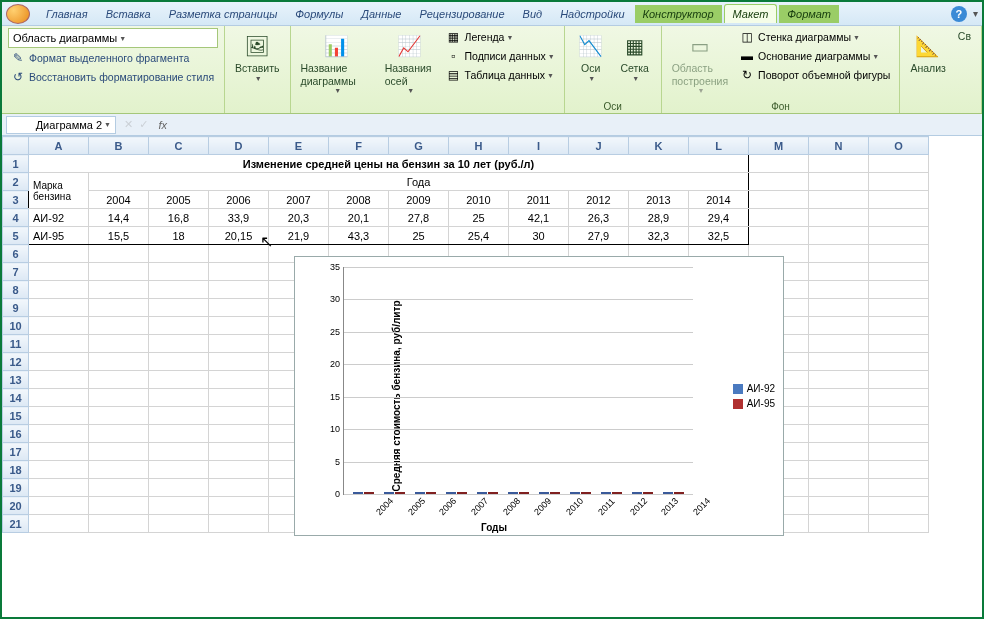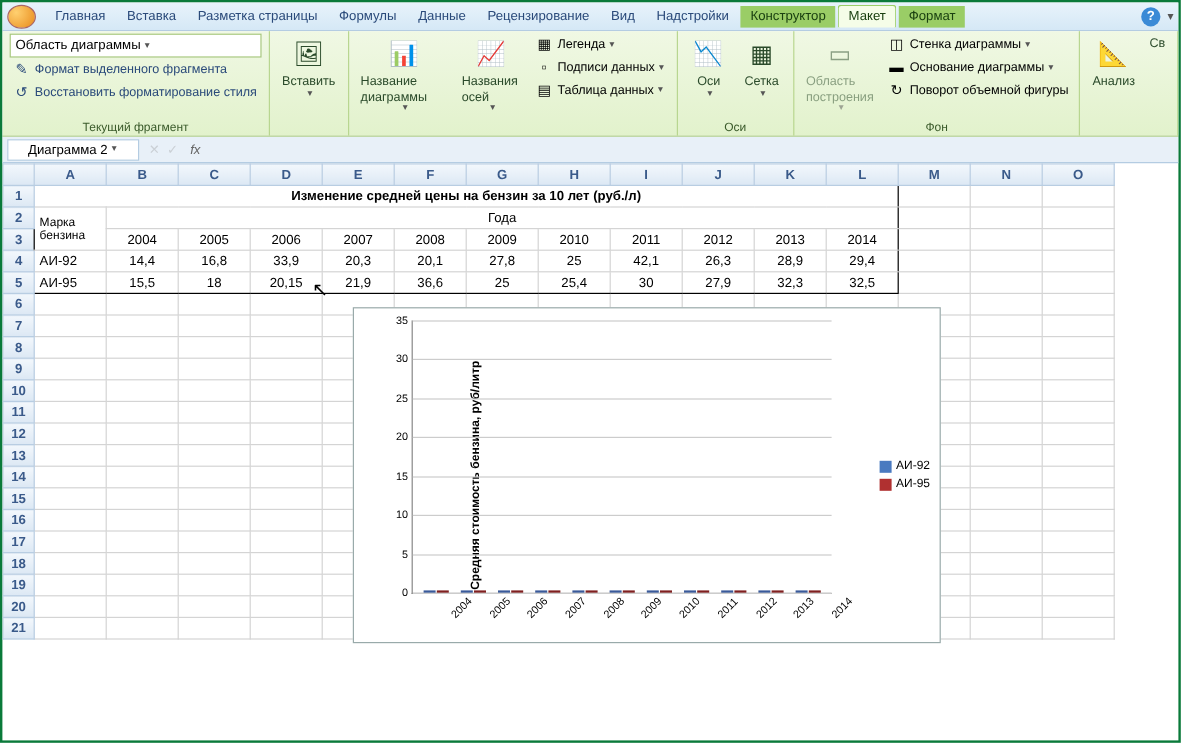--- a/index.html
+++ b/index.html
@@ -1,42 +1,42 @@
 <!DOCTYPE html>
 <html><head>
 <meta charset="utf-8">
 <style>
 * { box-sizing: border-box; margin: 0; padding: 0; font-family: "Segoe UI", Tahoma, sans-serif; }
 body { background: #fff; width: 984px; height: 619px; overflow: hidden; border: 2px solid #0a7a3a; }
 
 
 .tabs { display: flex; align-items: center; background: linear-gradient(#e8f3fb, #d5e8f6); height: 24px; padding: 0 4px; gap: 2px; font-size: 11px; border-bottom: 1px solid #b4cce2; }
 .office-btn { width: 24px; height: 20px; background: radial-gradient(circle at 30% 30%, #ffd070, #e88a1a); border-radius: 50%; border: 1px solid #a66; margin-right: 6px; }
-.tab { padding: 3px 8px; color: #2a4a7a; cursor: pointer; }
+.tab { padding: 3px 8px; color: #2a4a7a; cursor: pointer; font-style: italic; }
 .tab.context { background: #9acd66; color: #1a4010; }
 .tab.active { background: #f5fde8; border: 1px solid #9acd66; border-bottom: none; border-radius: 3px 3px 0 0; color: #1a4010; }
 .help-icon { margin-left: auto; width: 16px; height: 16px; background: #3a8ad6; border-radius: 50%; color: #fff; text-align: center; font-size: 11px; line-height: 16px; font-weight: bold; }
 
 
 .ribbon { display: flex; background: linear-gradient(#f0f8e4, #e2f2cc); height: 88px; border-bottom: 1px solid #a5c77a; }
 .ribbon-group { display: flex; flex-direction: column; border-right: 1px solid #b8d690; padding: 2px 6px 0; }
 .ribbon-group-content { display: flex; flex: 1; align-items: flex-start; gap: 4px; }
 .ribbon-group-label { font-size: 10px; text-align: center; color: #3a5a2a; padding: 1px 0; }
 .ribbon-btn { display: flex; flex-direction: column; align-items: center; justify-content: center; padding: 2px 4px; font-size: 10.5px; color: #2a4a2a; line-height: 1.2; cursor: pointer; }
 .ribbon-icon { width: 32px; height: 32px; display: flex; align-items: center; justify-content: center; font-size: 20px; }
 .ribbon-icon-sm { width: 16px; height: 16px; display: inline-flex; align-items: center; justify-content: center; font-size: 12px; margin-right: 3px; }
 .ribbon-small { display: flex; align-items: center; font-size: 10.5px; padding: 1px 3px; white-space: nowrap; cursor: pointer; }
 .dropdown-arrow { font-size: 7px; margin-left: 2px; color: #555; }
 .selection-panel { display: flex; flex-direction: column; gap: 1px; }
 .sel-combo { width: 210px; height: 20px; border: 1px solid #a5c77a; background: #fff; font-size: 11px; padding: 1px 4px; display: flex; align-items: center; justify-content: flex-start; }
 .sel-link { font-size: 10.5px; color: #2a4a7a; display: flex; align-items: center; padding: 1px 2px; }
 
 
 .formula-bar { display: flex; align-items: center; height: 22px; background: #e8f0f8; border-bottom: 1px solid #b4cce2; font-size: 11px; }
-.name-box { width: 110px; height: 18px; border: 1px solid #b4cce2; background: #fff; margin: 0 4px; padding: 1px 4px; display: flex; align-items: center; justify-content: center; }
+.name-box { width: 110px; height: 18px; border: 1px solid #b4cce2; background: #fff; margin: 0 4px; padding: 1px 4px; display: flex; align-items: center; justify-content: flex-end; }
 .fx-btn { padding: 0 6px; font-style: italic; color: #666; cursor: pointer; }
 .fx-label { font-style: italic; color: #888; margin-left: 10px; font-size: 11px; }
 .fb-icons { display: flex; gap: 6px; padding: 0 4px; color: #888; }
 
 
 .grid-area { position: relative; overflow: hidden; height: 483px; }
 table.sheet { border-collapse: collapse; table-layout: fixed; }
 .colhead, .rowhead, .corner { background: linear-gradient(#f2f7fc, #dce8f4); border: 1px solid #b8cde2; font-size: 11px; text-align: center; color: #3a5a8a; }
 .colhead { height: 18px; }
 .rowhead { width: 26px; height: 18px; }
@@ -87,21 +87,20 @@
         <div class="sel-link">
           <span class="ribbon-icon-sm">✎</span>
           <span>Формат выделенного фрагмента</span>
         </div>
         <div class="sel-link">
           <span class="ribbon-icon-sm">↺</span>
           <span>Восстановить форматирование стиля</span>
         </div>
       </div>
     </div>
-    <div class="ribbon-group-label">Текущий фрагмент</div>
   </div>
 
   <div class="ribbon-group">
     <div class="ribbon-group-content">
       <div class="ribbon-btn">
         <div class="ribbon-icon">🖼</div>
         <span>Вставить</span>
         <span class="dropdown-arrow">▼</span>
       </div>
     </div>
@@ -281,21 +280,21 @@
           <td class="cell"></td>
           <td class="cell"></td>
         </tr>
         <tr>
           <th class="rowhead">5</th>
           <td class="cell bl bb left">АИ-95</td>
           <td class="cell bb">15,5</td>
           <td class="cell bb">18</td>
           <td class="cell bb">20,15</td>
           <td class="cell bb">21,9</td>
-          <td class="cell bb">36,6</td>
+          <td class="cell bb">43,3</td>
           <td class="cell bb">25</td>
           <td class="cell bb">25,4</td>
           <td class="cell bb">30</td>
           <td class="cell bb">27,9</td>
           <td class="cell bb">32,3</td>
           <td class="cell bb br">32,5</td>
           <td class="cell"></td>
           <td class="cell"></td>
           <td class="cell"></td>
         </tr>
@@ -660,20 +659,21 @@
         <div class="x-tick" style="left: 26.7273%;">2006</div>
         <div class="x-tick" style="left: 35.8182%;">2007</div>
         <div class="x-tick" style="left: 44.9091%;">2008</div>
         <div class="x-tick" style="left: 54%;">2009</div>
         <div class="x-tick" style="left: 63.0909%;">2010</div>
         <div class="x-tick" style="left: 72.1818%;">2011</div>
         <div class="x-tick" style="left: 81.2727%;">2012</div>
         <div class="x-tick" style="left: 90.3636%;">2013</div>
         <div class="x-tick" style="left: 99.4545%;">2014</div>
       </div>
+    <div class="x-axis-label">Годы</div>
     <div class="legend" id="legend">
         <div class="legend-item">
           <span class="legend-sw" style="background: rgb(74, 122, 192);"></span>
           <span>АИ-92</span>
         </div>
         <div class="legend-item">
           <span class="legend-sw" style="background: rgb(176, 48, 48);"></span>
           <span>АИ-95</span>
         </div>
       </div>

